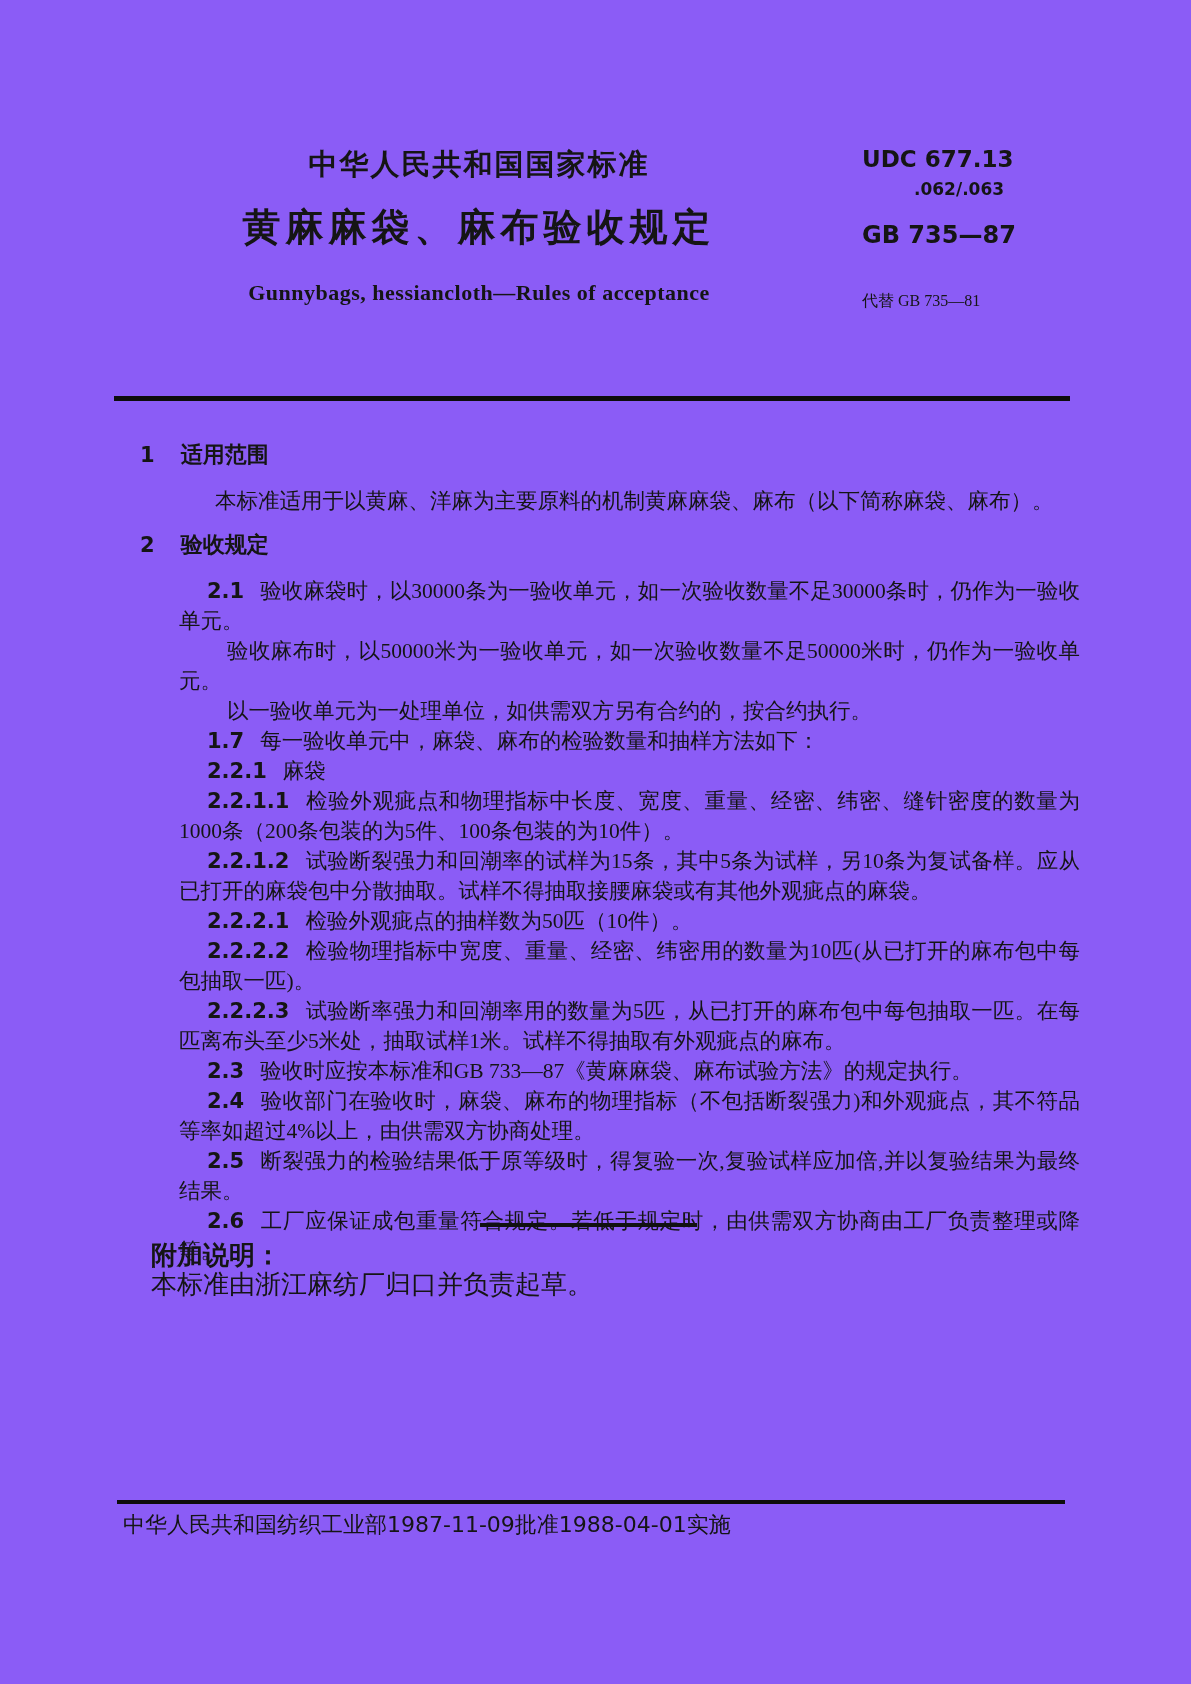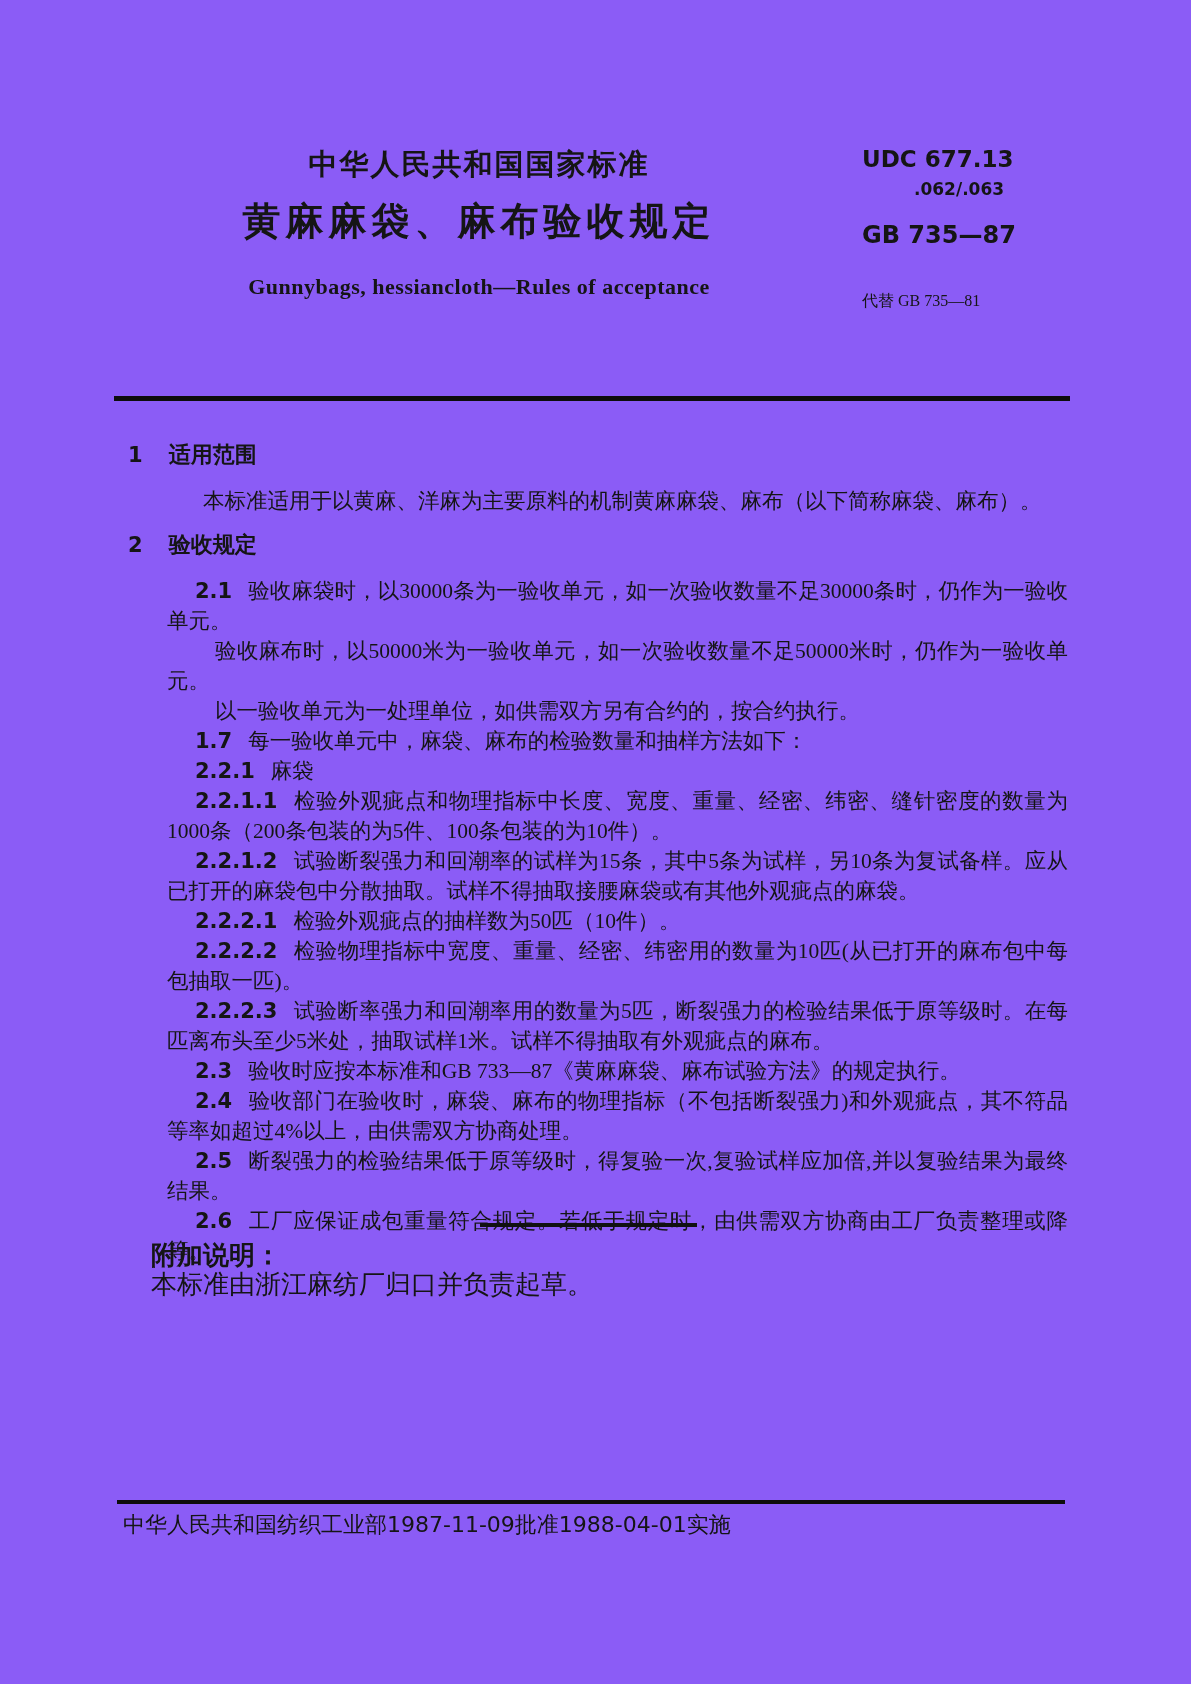--- a/index.html
+++ b/index.html
@@ -15,21 +15,21 @@
 
   
   .header-left { position:absolute; top:148px; left:114px; width:730px; text-align:center; }
   .std-type {
     font-family:"DejaVu Sans", sans-serif;
     font-weight:bold; font-size:29px; line-height:32px; letter-spacing:2px;
   }
   .title-cn {
     font-family:"DejaVu Sans", sans-serif;
     font-weight:bold; font-size:38px; line-height:46px; letter-spacing:5px;
-    margin-top:18px;
+    margin-top:24px;
   }
   .title-en {
     font-family:"Liberation Serif", serif;
     font-weight:bold; font-size:22px; line-height:30px;
     margin-top:28px; letter-spacing:0.5px;
   }
   .header-right { position:absolute; top:144px; left:862px; width:240px; }
   .udc-l1, .gb-no {
     font-family:"DejaVu Sans", sans-serif;
     font-weight:bold; font-size:23px; line-height:30px;
@@ -40,21 +40,21 @@
   }
   .gb-no { margin-top:16px; font-size:24px; }
   .replaces { font-size:16px; line-height:30px; margin-top:36px; }
 
   
   .divider    { position:absolute; top:396px;  left:114px; width:956px; height:5px; background:#0d0d0d; }
   .mid-sep    { position:absolute; top:1223px; left:480px; width:217px; height:4px; background:#111; }
   .footer-line{ position:absolute; top:1500px; left:117px; width:948px; height:4px; background:#0d0d0d; }
 
   
-  .body { position:absolute; top:440px; left:120px; width:948px; font-size:21.5px; line-height:30px; }
+  .body { position:absolute; top:440px; left:132px; width:948px; font-size:21.5px; line-height:30px; }
   .body .line { text-align:justify;margin-left:47px; }
   .body .heading {
     font-family:"DejaVu Sans", sans-serif;
     font-weight:bold; font-size:22px;
     margin:0 0 16px 8px; text-align:left;
   }
   .body .heading:not(:first-child) { margin-top:14px; }
   .body .heading .num { margin-right:26px; }
   .num {
     font-family:"DejaVu Sans", sans-serif;
@@ -103,21 +103,21 @@
       <div class="line heading"><b class="num">2</b><span>验收规定</span></div>
       <div class="line clause"><b class="num">2.1</b><span>验收麻袋时，以30000条为一验收单元，如一次验收数量不足30000条时，仍作为一验收单元。</span></div>
       <div class="line para-indent2"><span>验收麻布时，以50000米为一验收单元，如一次验收数量不足50000米时，仍作为一验收单元。</span></div>
       <div class="line para-indent2"><span>以一验收单元为一处理单位，如供需双方另有合约的，按合约执行。</span></div>
       <div class="line clause"><b class="num">1.7</b><span>每一验收单元中，麻袋、麻布的检验数量和抽样方法如下：</span></div>
       <div class="line clause"><b class="num">2.2.1</b><span>麻袋</span></div>
       <div class="line clause"><b class="num">2.2.1.1</b><span>检验外观疵点和物理指标中长度、宽度、重量、经密、纬密、缝针密度的数量为1000条（200条包装的为5件、100条包装的为10件）。</span></div>
       <div class="line clause"><b class="num">2.2.1.2</b><span>试验断裂强力和回潮率的试样为15条，其中5条为试样，另10条为复试备样。应从已打开的麻袋包中分散抽取。试样不得抽取接腰麻袋或有其他外观疵点的麻袋。</span></div>
       <div class="line clause"><b class="num">2.2.2.1</b><span>检验外观疵点的抽样数为50匹（10件）。</span></div>
       <div class="line clause"><b class="num">2.2.2.2</b><span>检验物理指标中宽度、重量、经密、纬密用的数量为10匹(从已打开的麻布包中每包抽取一匹)。</span></div>
-      <div class="line clause"><b class="num">2.2.2.3</b><span>试验断率强力和回潮率用的数量为5匹，断裂强力的检验结果低于原等级时。在每匹离布头至少5米处，抽取试样1米。试样不得抽取有外观疵点的麻布。</span></div>
+      <div class="line clause"><b class="num">2.2.2.3</b><span>试验断率强力和回潮率用的数量为5匹，从已打开的麻布包中每包抽取一匹。在每匹离布头至少5米处，抽取试样1米。试样不得抽取有外观疵点的麻布。</span></div>
       <div class="line clause"><b class="num">2.3</b><span>验收时应按本标准和GB 733—87《黄麻麻袋、麻布试验方法》的规定执行。</span></div>
       <div class="line clause"><b class="num">2.4</b><span>验收部门在验收时，麻袋、麻布的物理指标（不包括断裂强力)和外观疵点，其不符品等率如超过4%以上，由供需双方协商处理。</span></div>
       <div class="line clause"><b class="num">2.5</b><span>断裂强力的检验结果低于原等级时，得复验一次,复验试样应加倍,并以复验结果为最终结果。</span></div>
       <div class="line clause"><b class="num">2.6</b><span>工厂应保证成包重量符合规定。若低于规定时，由供需双方协商由工厂负责整理或降等。</span></div>
     </div>
 
   <div class="mid-sep"></div>
 
   <div class="note">
     <div class="note-h">附加说明：</div>

